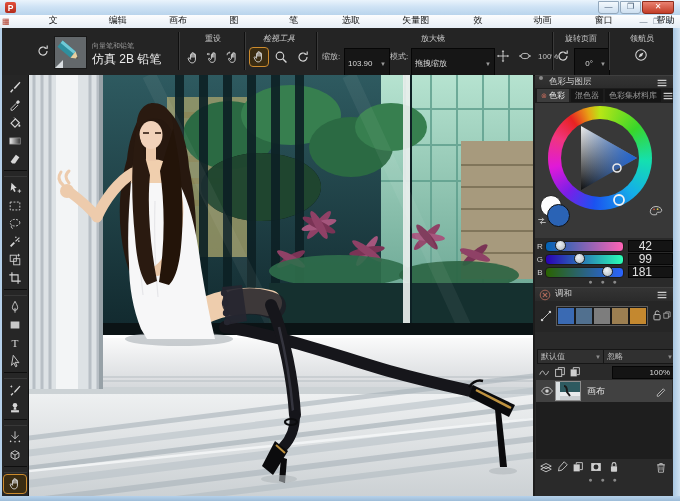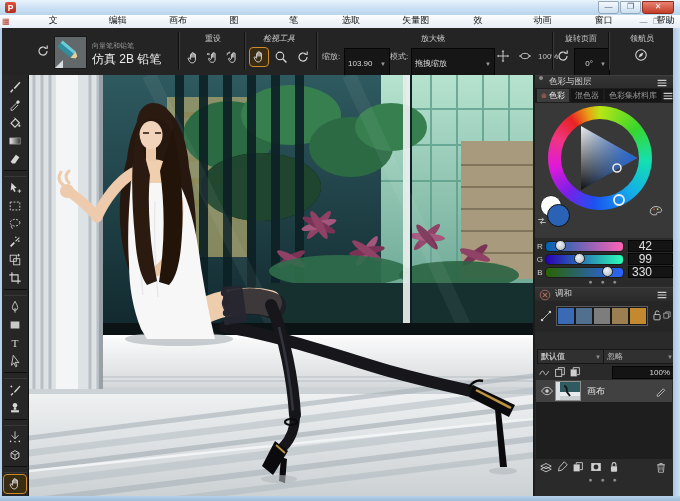--- a/index.html
+++ b/index.html
@@ -583,21 +583,21 @@
           <div class="sltrack" style="background: linear-gradient(90deg, rgb(42, 0, 181), rgb(42, 255, 181));">
             <div class="slknob" style="left: 28.3882px;"></div>
           </div>
           <div class="slval">99</div>
         </div>
         <div class="slrow" style="top: 191px;">
           <span class="lb">B</span>
           <div class="sltrack" style="background: linear-gradient(90deg, rgb(42, 99, 0), rgb(42, 99, 255));">
             <div class="slknob" style="left: 56.0431px;"></div>
           </div>
-          <div class="slval">330</div>
+          <div class="slval">181</div>
         </div>
       </div>
     <div class="dots" style="top:203px;">● ● ●</div>
 
     <div class="phead" style="top:212px;">
       <span class="icn" style="margin-left:3px;">
           <svg viewBox="0 0 16 16" width="14" height="14">
             <circle cx="8" cy="8" r="5.5" fill="none" stroke="#b06a5a"></circle>
             <path d="M5.5 5.5l5 5M10.5 5.5l-5 5" stroke="#b06a5a" stroke-width="1.3"></path>
           </svg>
@@ -631,21 +631,21 @@
           </svg>
         </span>
       <span class="abs icn" style="left:127px;top:8px;width:10px;height:12px;">
           <svg viewBox="0 0 16 16" width="14" height="14">
             <rect x="3" y="5" width="7" height="8" fill="none" stroke="#cfcfcf"></rect>
             <path d="M6 5V3h7v8h-3" fill="none" stroke="#cfcfcf"></path>
           </svg>
         </span>
     </div>
 
-    <div class="lsel" style="left:2px;top:274px;width:60px;font-weight:bold;">
+    <div class="lsel" style="left:2px;top:274px;width:60px;">
       <span>默认值</span>
         <span class="arr">▼</span>
     </div>
     <div class="lsel" style="left:68px;top:274px;width:66px;justify-content:center;">
       <span>忽略</span>
         <span class="arr">▼</span>
     </div>
     <span class="abs icn" style="left:3px;top:290px;width:14px;height:14px;">
         <svg viewBox="0 0 16 16" width="14" height="14">
           <path d="M2 11c2-5 4-5 5-2s3 3 5-2" fill="none" stroke="#cfcfcf"></path>

